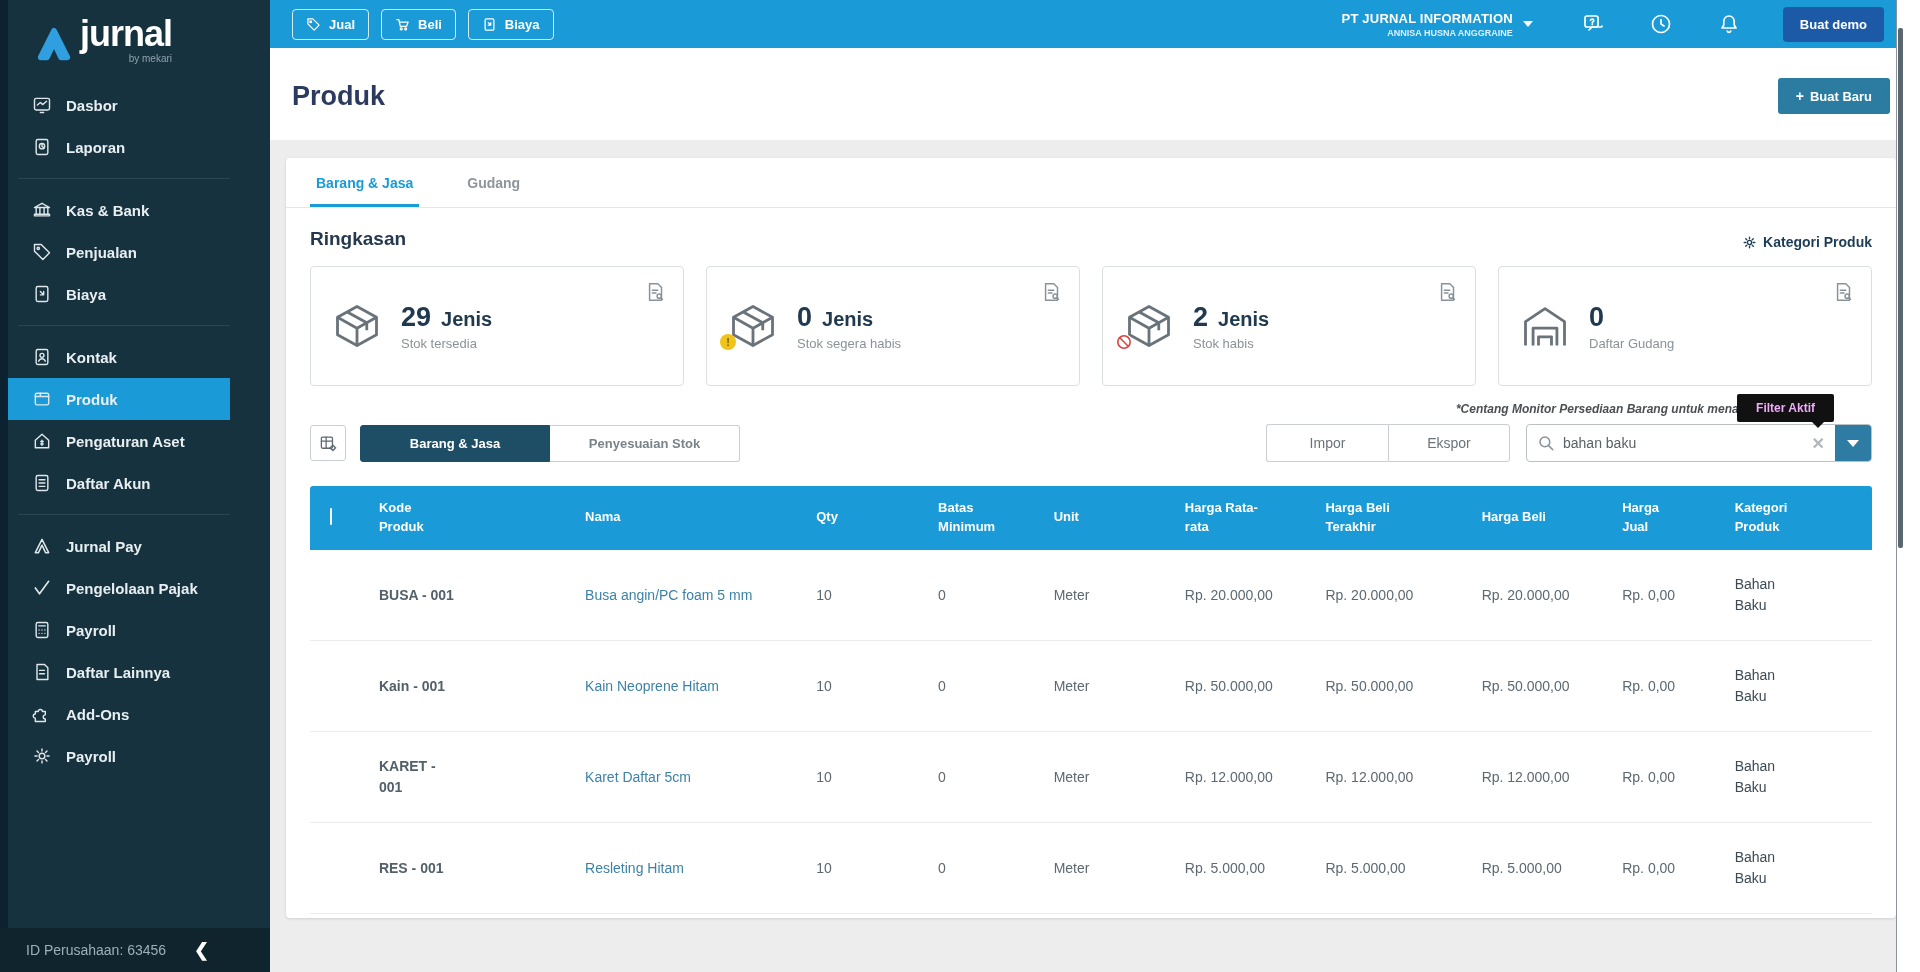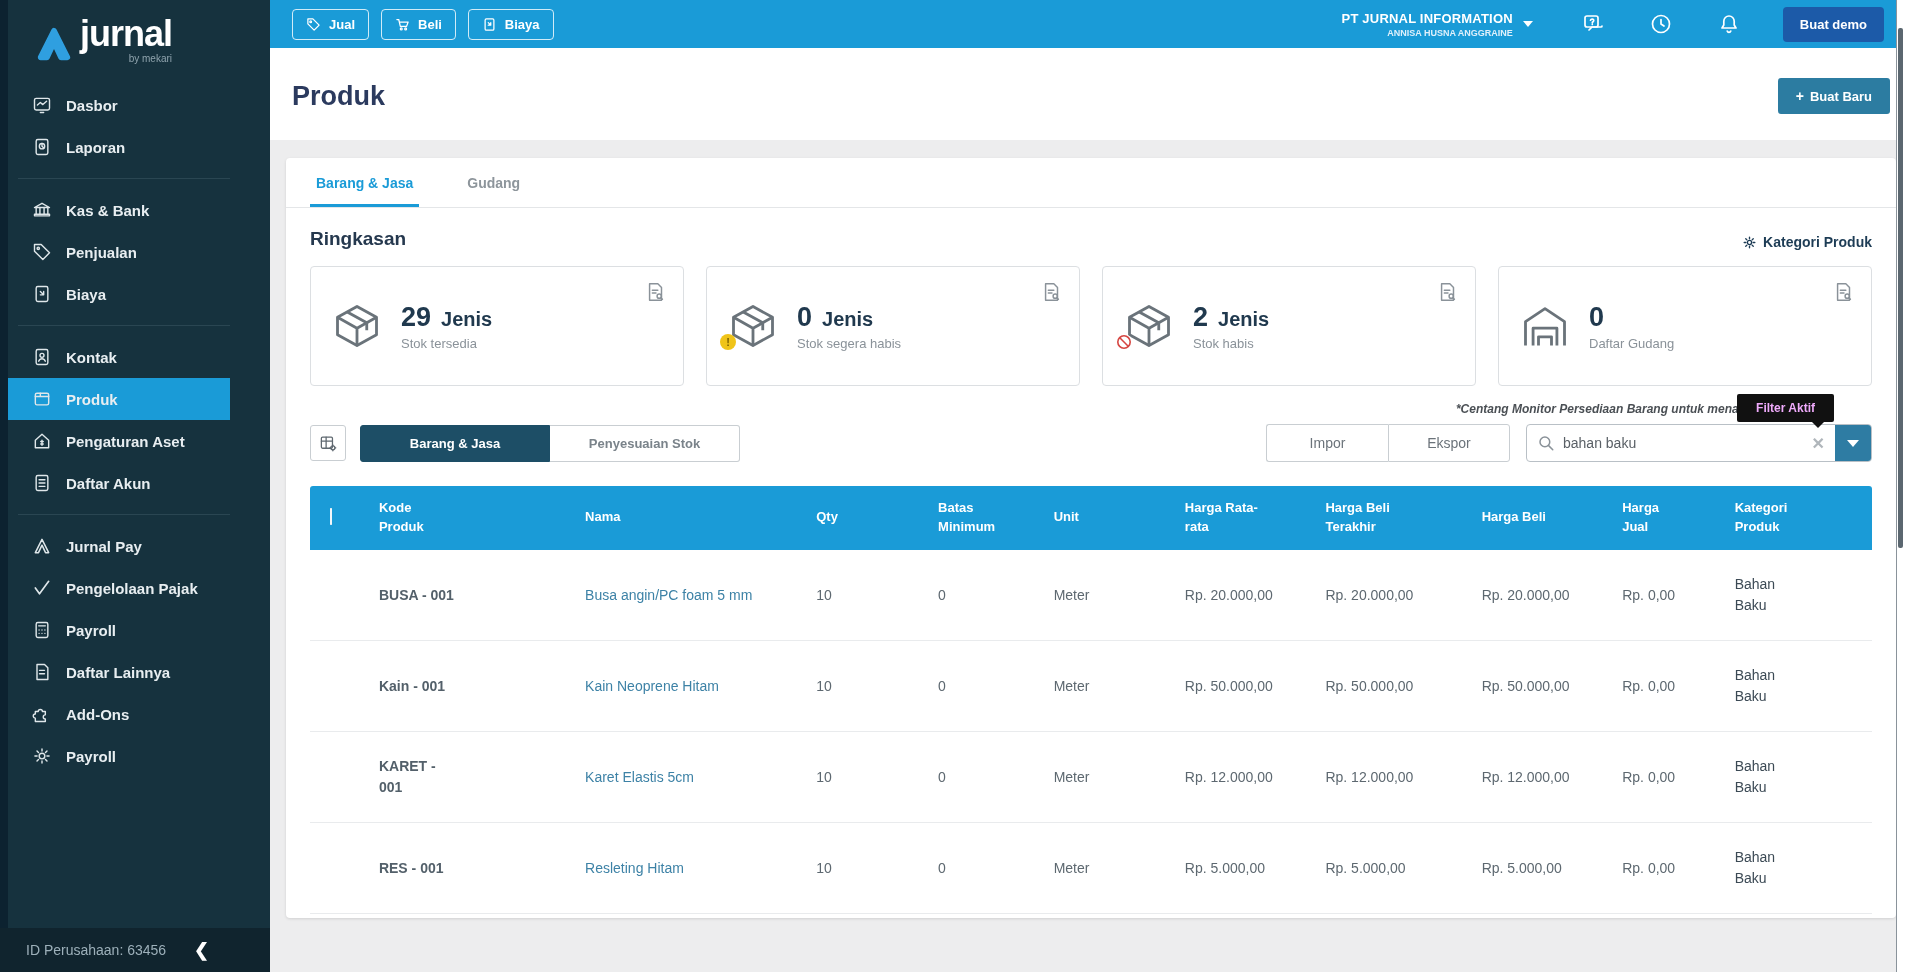--- a/index.html
+++ b/index.html
@@ -553,21 +553,21 @@
                 <td><span class="cap cap-full">Meter</span></td>
                 <td><span class="cap cap-90">Rp. 50.000,00</span></td>
                 <td><span class="cap cap-full">Rp. 50.000,00</span></td>
                 <td><span class="cap cap-90">Rp. 50.000,00</span></td>
                 <td><span class="cap cap-55">Rp. 0,00</span></td>
                 <td class="kategori"><span class="cap cap-60">Bahan Baku</span></td>
               </tr>
               <tr>
                 <td><span class="cb" style="visibility:hidden;"></span></td>
                 <td class="kode"><span class="cap cap-80">KARET - 001</span></td>
-                <td class="nama"><a><span class="cap cap-170">Karet Elastis 5cm</span></a></td>
+                <td class="nama"><a><span class="cap cap-170">Karet Daftar 5cm</span></a></td>
                 <td><span class="cap cap-full">10</span></td>
                 <td><span class="cap cap-full">0</span></td>
                 <td><span class="cap cap-full">Meter</span></td>
                 <td><span class="cap cap-90">Rp. 12.000,00</span></td>
                 <td><span class="cap cap-full">Rp. 12.000,00</span></td>
                 <td><span class="cap cap-90">Rp. 12.000,00</span></td>
                 <td><span class="cap cap-55">Rp. 0,00</span></td>
                 <td class="kategori"><span class="cap cap-60">Bahan Baku</span></td>
               </tr>
               <tr>

